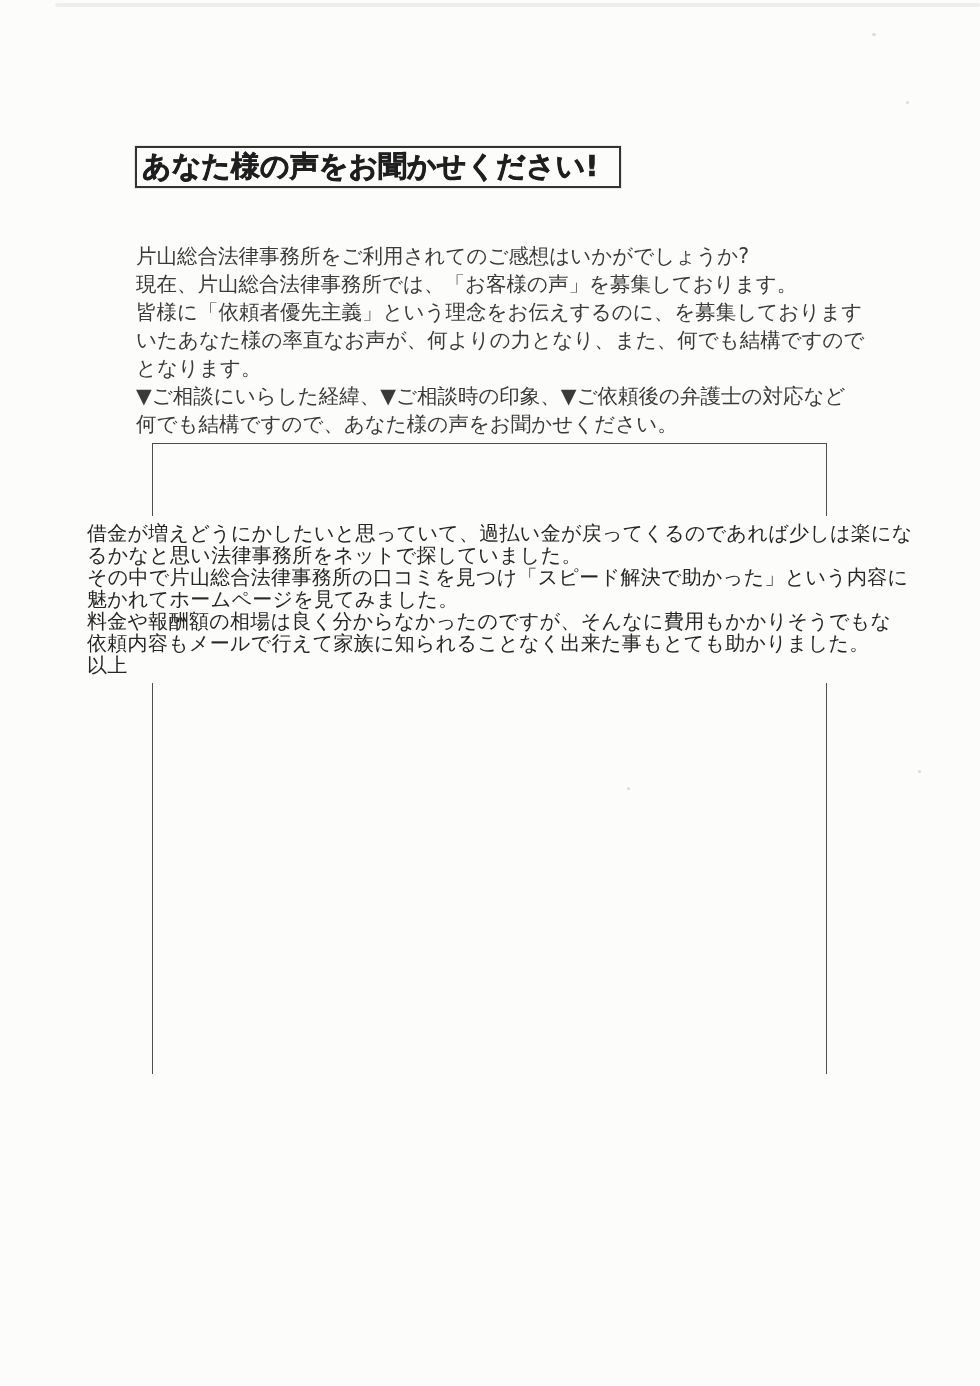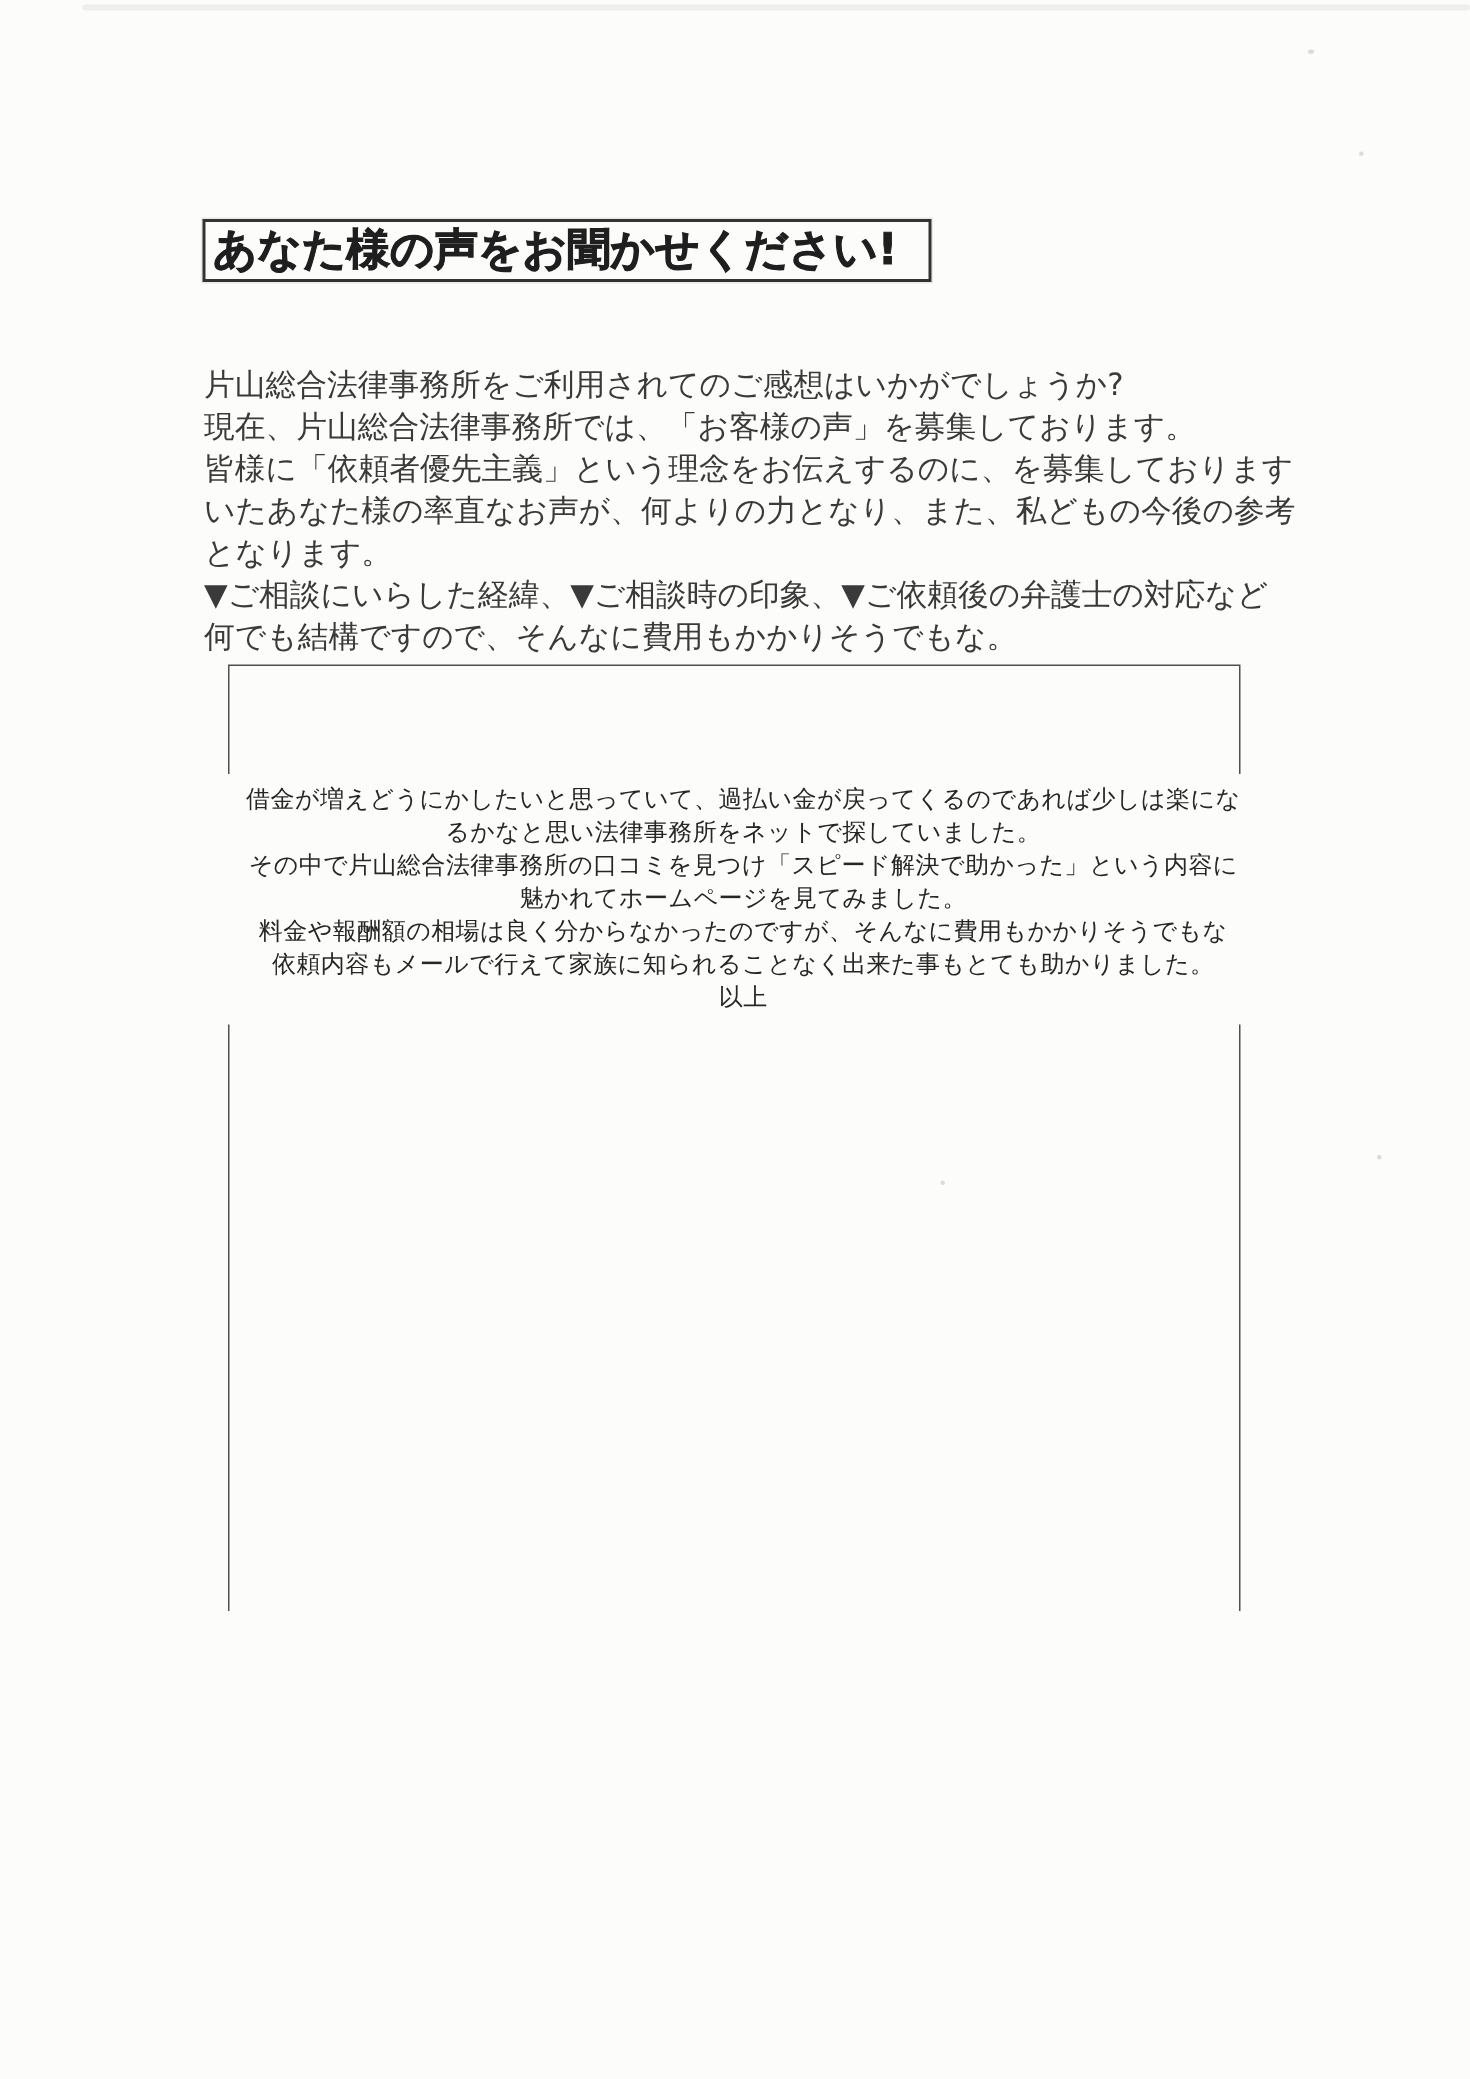--- a/index.html
+++ b/index.html
@@ -75,26 +75,25 @@
     width: 675px; height: 758px;
     border: 1.5px solid var(--border);
     background: transparent;
   }
 
   .feedback {
     position: absolute;
     left: 87px; top: 516px;
     width: 817px;
     background: var(--paper);
-    font-size: 16px;
+    font-size: 20px;
     line-height: 22px;
     letter-spacing: 0.3px;
     color: #262626;
     padding: 6px 0 7px 0;
-    text-align: center;
   }
   .feedback .line { white-space: nowrap; }
 
   .footer-note {
     position: absolute;
     left: 135px; top: 1207px;
     font-size: 20.5px;
     color: #3a3a3a;
     white-space: nowrap;
   }
@@ -112,24 +111,24 @@
   <div class="speck s5"></div>
 
   <div class="title-box">
     <span class="title-text">あなた様の声をお聞かせください!</span>
   </div>
 
   <div class="intro">
     <div class="line">片山総合法律事務所をご利用されてのご感想はいかがでしょうか?</div>
     <div class="line">現在、片山総合法律事務所では、「お客様の声」を募集しております。</div>
     <div class="line">皆様に「依頼者優先主義」という理念をお伝えするのに、を募集しております</div>
-    <div class="line">いたあなた様の率直なお声が、何よりの力となり、また、私どもの今後の参考</div>
+    <div class="line">いたあなた様の率直なお声が、何よりの力となり、また、何でも結構ですので</div>
     <div class="line">となります。</div>
     <div class="line">▼ご相談にいらした経緯、▼ご相談時の印象、▼ご依頼後の弁護士の対応など</div>
-    <div class="line">何でも結構ですので、そんなに費用もかかりそうでもな。</div>
+    <div class="line">何でも結構ですので、あなた様の声をお聞かせください。</div>
   </div>
 
   <div class="answer-box"></div>
 
   <div class="feedback">
     <div class="line">借金が増えどうにかしたいと思っていて、過払い金が戻ってくるのであれば少しは楽にな</div>
     <div class="line">るかなと思い法律事務所をネットで探していました。</div>
     <div class="line">その中で片山総合法律事務所の口コミを見つけ「スピード解決で助かった」という内容に</div>
     <div class="line">魅かれてホームページを見てみました。</div>
     <div class="line">料金や報酬額の相場は良く分からなかったのですが、そんなに費用もかかりそうでもな</div>

